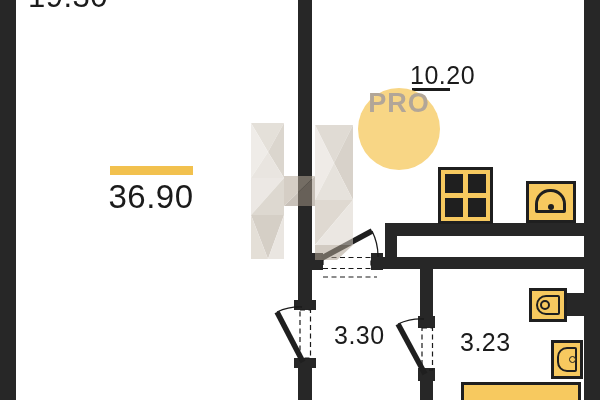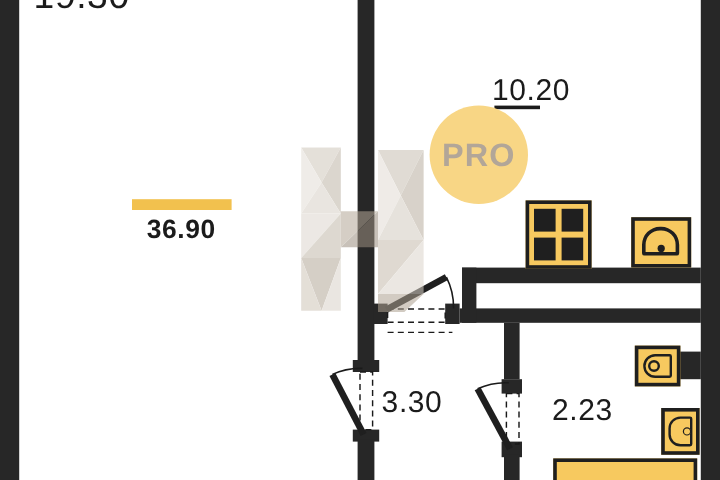--- a/index.html
+++ b/index.html
@@ -5,54 +5,54 @@
   html,body{margin:0;padding:0;background:#fff;}
   .plan{
     position:relative;width:600px;height:400px;background:#fff;
     overflow:hidden;font-family:"Liberation Sans",sans-serif;
   }
   .wall{position:absolute;background:var(--wall,#272727);}
   .area-label{
     position:absolute;color:#1b1b1b;font-size:25px;font-weight:500;
     letter-spacing:.5px;line-height:1;white-space:nowrap;
   }
-  .total-label{font-size:22px;font-weight:700;}
+  .total-label{font-size:33px;font-weight:400;}
   .accent-bar{position:absolute;background:var(--accent-bar,#F2C14E);}
   .underline{position:absolute;background:#1b1b1b;}
   .fixture{position:absolute;background:var(--fixture-fill,#F7C95F);border:3px solid #1f1f1f;box-sizing:border-box;}
   .stove-grid{position:absolute;inset:4px;display:grid;grid-template-columns:1fr 1fr;grid-template-rows:1fr 1fr;gap:5px;}
   .burner{background:#1f1f1f;}
   .dome{position:absolute;left:6px;top:5px;width:31px;height:24px;border:3px solid #1f1f1f;
         border-radius:15px 15px 2px 2px;background:var(--fixture-fill,#F7C95F);box-sizing:border-box;}
   .dome-dot{position:absolute;left:50%;margin-left:-3px;top:12px;width:6px;height:6px;border-radius:50%;background:#1f1f1f;}
   .bowl{position:absolute;border:2px solid #1f1f1f;background:var(--fixture-fill,#F7C95F);box-sizing:border-box;}
   .ring{position:absolute;border:2px solid #1f1f1f;background:var(--fixture-fill,#F7C95F);border-radius:50%;box-sizing:border-box;}
   .badge{
     position:absolute;left:358px;top:88px;width:82px;height:82px;border-radius:50%;
-    background:var(--badge-fill,#F8D685);display:flex;align-items:center;justify-content:center;
+    background:var(--badge-fill,#F8D685);display:flex;justify-content:center;
   }
   .badge span{color:var(--badge-text,#B2A698);font-size:27px;font-weight:700;letter-spacing:1px;}
   svg.overlay{position:absolute;left:0;top:0;pointer-events:none;}
 </style>
 </head>
 <body>
 
 <div class="plan">
 
   <div class="area-label" style="left:28px;top:-19px;font-size:31px;">19.30</div>
 
   <div class="accent-bar" style="left:110px;top:166px;width:83px;height:9px;"></div>
   <div class="area-label total-label" style="left:106px;top:180px;width:90px;text-align:center;">36.90</div>
 
   <div class="area-label" style="left:410px;top:63px;">10.20</div>
   <div class="underline" style="left:412px;top:88px;width:38px;height:2.5px;"></div>
 
-  <div class="area-label" style="left:318px;top:323px;">3.30</div>
+  <div class="area-label" style="left:334px;top:323px;">3.30</div>
 
-  <div class="area-label" style="left:460px;top:330px;">2.23</div>
+  <div class="area-label" style="left:460px;top:330px;">3.23</div>
 
   <div class="wall" style="left:0;top:0;width:16px;height:400px;"></div>
   <div class="wall" style="left:584px;top:0;width:16px;height:400px;"></div>
 
   <div class="wall" style="left:298px;top:0;width:14px;height:300px;"></div>
   <div class="wall" style="left:294px;top:300px;width:22px;height:10px;"></div>
   <div class="wall" style="left:294px;top:358px;width:22px;height:10px;"></div>
   <div class="wall" style="left:298px;top:366px;width:14px;height:34px;"></div>
 
   <div class="wall" style="left:311px;top:253px;width:12px;height:17px;"></div>

